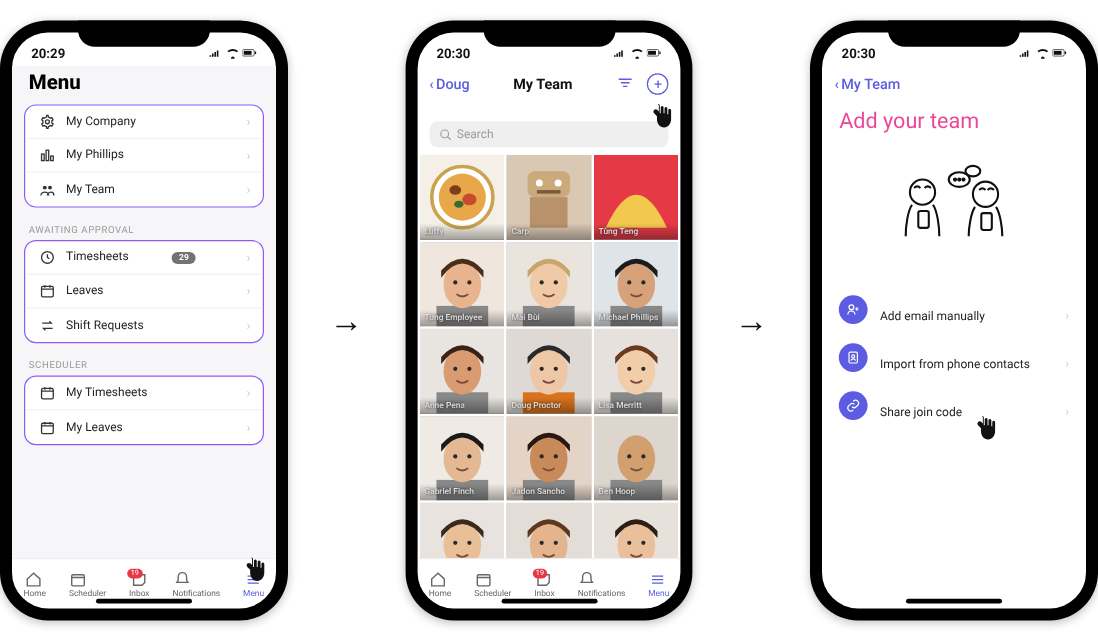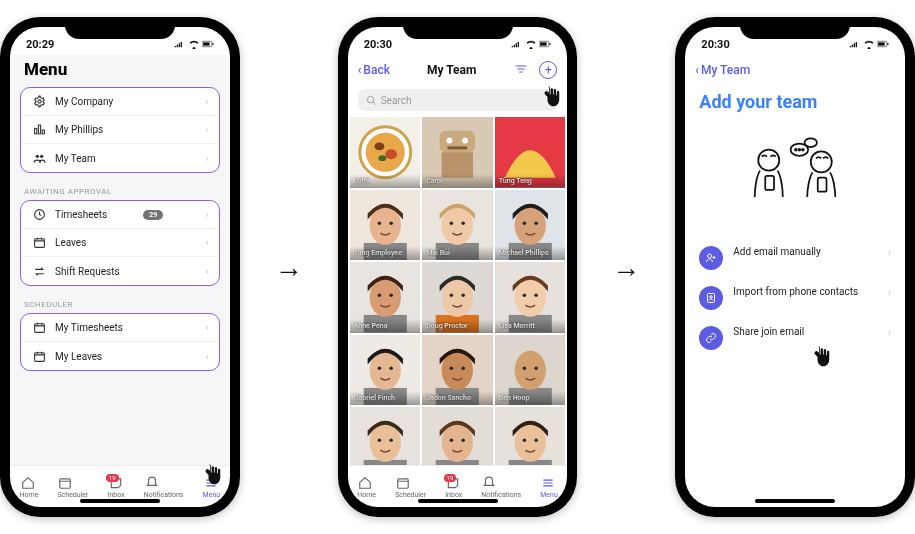--- a/index.html
+++ b/index.html
@@ -30,29 +30,29 @@
   .card-group { background: #fff; margin: 0 10px 10px; border: 1px solid #8b5cf6; border-radius: 10px; overflow: hidden; }
   .row { display: flex; align-items: center; height: 28px; padding: 0 10px; border-bottom: 1px solid #f1f1f1; font-size: 10px; color: #222; }
   .row:last-child { border-bottom: none; }
   .row .ic { width: 16px; margin-right: 8px; display: flex; align-items: center; justify-content: center; }
   .row .ic svg { width: 13px; height: 13px; }
   .row .chev { margin-left: auto; color: #ccc; font-size: 11px; }
   .row .pill { margin-left: auto; background: #737373; color: #fff; font-size: 7px; font-weight: 700; padding: 1px 6px; border-radius: 8px; margin-right: 6px; }
   .section-label { font-size: 8px; color: #999; letter-spacing: .5px; padding: 4px 14px; }
   .s1-content { background: #f6f6f8; height: 100%; padding-top: 0; overflow: hidden; }
   
-  .search { margin: 4px 10px 6px; background: #efeff0; border-radius: 7px; height: 22px; display: flex; align-items: center; padding: 0 8px; color: #9a9a9e; font-size: 10px; gap: 4px; }
+  .search { margin: 16px 10px 6px; background: #efeff0; border-radius: 7px; height: 22px; display: flex; align-items: center; padding: 0 8px; color: #9a9a9e; font-size: 10px; gap: 4px; }
   .grid { display: grid; grid-template-columns: repeat(3, 1fr); gap: 2px; padding: 0 2px; }
   .tile { position: relative; aspect-ratio: 1/1; overflow: hidden; background: #ccc; }
   .tile .name { position: absolute; left: 4px; bottom: 3px; font-size: 7px; font-weight: 600; color: #fff; text-shadow: 0 0 3px rgba(0,0,0,.7); white-space: nowrap; overflow: hidden; text-overflow: ellipsis; max-width: 90%; }
   .tile.truncated::after { content:""; position:absolute; inset:auto 0 0 0; height:14px; background: linear-gradient(transparent, rgba(0,0,0,.35)); }
   
-  .big-title { font-size: 18px; font-weight: 700; padding: 6px 14px 8px; color: #3b82f6; }
+  .big-title { font-size: 18px; font-weight: 400; padding: 6px 14px 8px; color: #ec4899; }
   .illus { height: 90px; margin: 10px auto 18px; display: flex; align-items: center; justify-content: center; }
-  .option { display: flex; align-items: flex-start; padding: 8px 14px; font-size: 10px; color: #222; gap: 10px; }
+  .option { display: flex; align-items: flex-end; padding: 8px 14px; font-size: 10px; color: #222; gap: 10px; }
   .option .circle { width: 24px; height: 24px; border-radius: 50%; background: #5b5ce2; display: flex; align-items: center; justify-content: center; color: #fff; }
   .option .circle svg { width: 12px; height: 12px; }
   .option .chev { margin-left: auto; color: #ccc; font-size: 11px; }
   
   .cursor { position: absolute; width: 20px; height: 22px; z-index: 20; pointer-events: none; }
   .cursor svg { width: 100%; height: 100%; }
   
   .av { width:100%; height:100%; display:flex; align-items:center; justify-content:center; }
 </style>
 </head>
@@ -230,21 +230,21 @@
               <path d="M8 10a2 2 0 100 4 2 2 0 000-4zM2 4a10 10 0 0112 0l-1.5 1.5a8 8 0 00-9 0L2 4z" fill="#111"></path>
             </svg>
           <svg viewBox="0 0 22 12">
               <rect x="0" y="1" width="18" height="10" rx="2" fill="none" stroke="#111"></rect>
               <rect x="2" y="3" width="12" height="6" fill="#111"></rect>
               <rect x="19" y="4" width="2" height="4" fill="#111"></rect>
             </svg>
         </span>
       </div>
       <div class="navbar">
-        <span class="back">‹ <span>Back</span></span>
+        <span class="back">‹ <span>Doug</span></span>
         <span class="title">My Team</span>
         <span class="actions">
           <span><svg width="16" height="12" viewBox="0 0 24 20" fill="none" stroke="#5b5ce2" stroke-width="2">
                 <path d="M3 5h18M6 10h12M9 15h6"></path>
               </svg></span>
           <span class="round-btn">+</span>
         </span>
       </div>
       <div class="search">
         <svg width="11" height="11" viewBox="0 0 24 24" fill="none" stroke="#9a9a9e" stroke-width="2">
@@ -537,21 +537,21 @@
             </span>
           <span>Import from phone contacts</span>
           <span class="chev">›</span>
         </div>
         <div class="option">
           <span class="circle">
               <svg viewBox="0 0 24 24" fill="none" stroke="#fff" stroke-width="2">
                 <path d="M10 14a5 5 0 007 0l3-3a5 5 0 00-7-7l-1 1M14 10a5 5 0 00-7 0l-3 3a5 5 0 007 7l1-1"></path>
               </svg>
             </span>
-          <span>Share join email</span>
+          <span>Share join code</span>
           <span class="chev">›</span>
         </div>
       </div>
       <div class="home-ind"></div>
       <div class="cursor" style="left:126px; top:318px;">
         <svg viewBox="0 0 24 28">
             <path d="M9 2c1 0 1.5.8 1.5 1.8V12h1V6c0-1 .6-1.8 1.5-1.8S14.5 5 14.5 6v6h1V7c0-1 .6-1.8 1.5-1.8s1.5.8 1.5 1.8v6h1V9c0-1 .6-1.8 1.5-1.8S22.5 8 22.5 9v9c0 5-3 9-7.5 9S7.5 23 7.5 18v-3l-3-3c-1-1-1-2.5 0-3.5s2.5-1 3.5 0l1.5 1.5V3.8C9.5 2.8 8 2 9 2z" fill="#111"></path>
           </svg>
       </div>
     </div>

